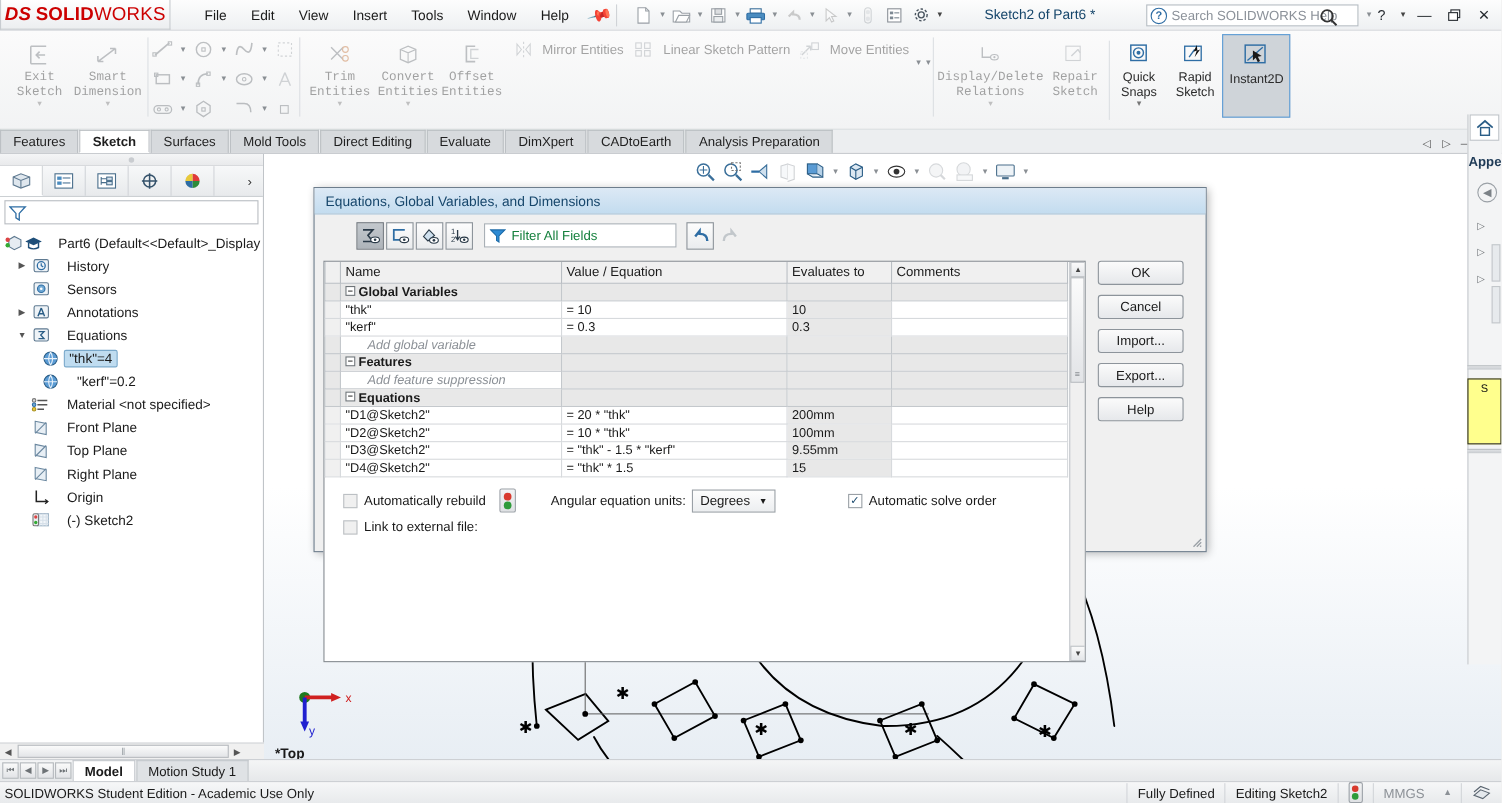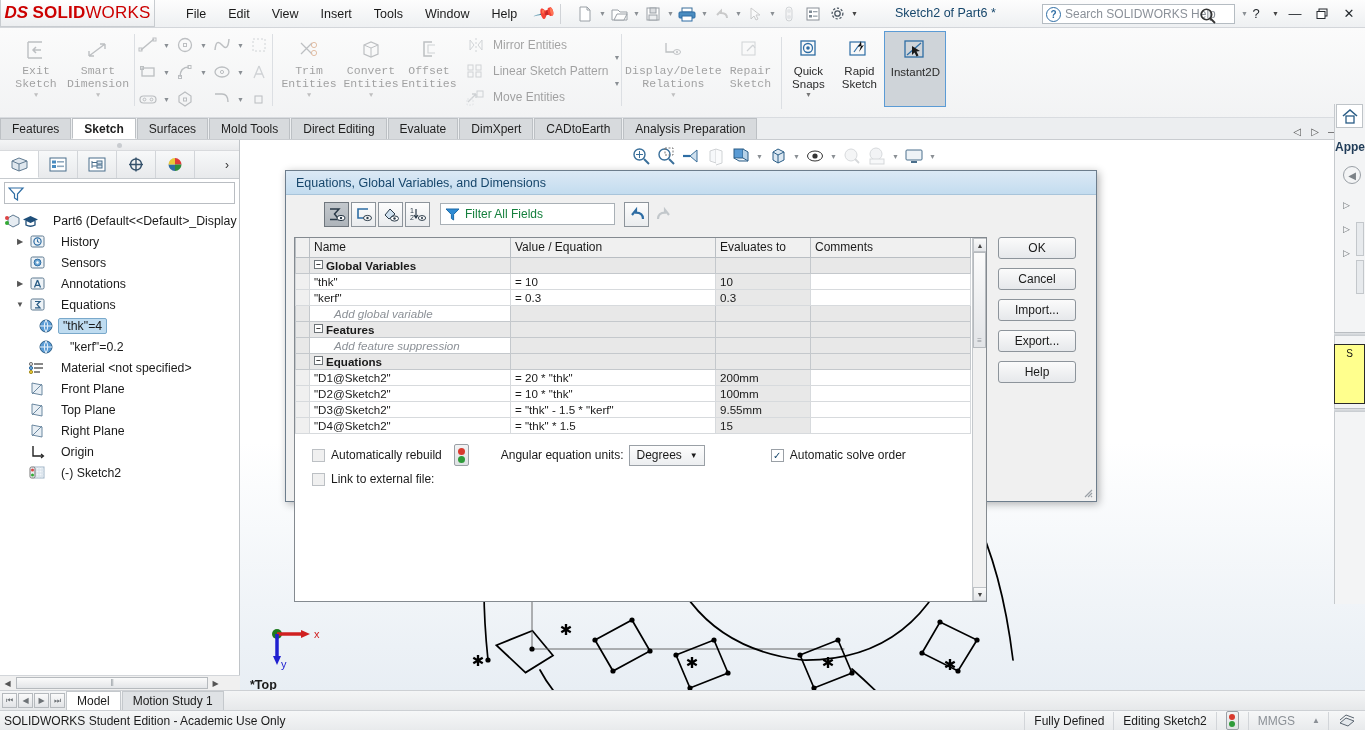--- a/index.html
+++ b/index.html
@@ -45,21 +45,21 @@
   .big-btn.dis{opacity:.42;font-family:Liberation Mono, monospace;}
   .big-btn .ic{height:26px;display:flex;align-items:center;justify-content:center;}
   .big-btn .lb{font-size:11.5px;line-height:12.5px;text-align:center;color:#2b2b2b;margin-top:2px;}
   .big-btn .dd{font-size:7px;color:#777;margin-top:1px;}
   .big-btn.active{background:#cfd4d9;border:1px solid #5b9bd5;}
   .sketch-grid{display:flex;flex-direction:column;gap:1px;padding-top:4px;}
   .sg-row{display:flex;align-items:center;gap:1px;height:26px;}
   .sg-cell{width:26px;height:25px;display:flex;align-items:center;justify-content:center;opacity:.42;}
   .txt-btn{display:flex;align-items:center;gap:6px;height:26px;padding:0 4px;opacity:.42;}
   .txt-btn .tl{font-size:12px;color:#2b2b2b;white-space:nowrap;}
-  .col-stack{display:flex;flex-direction:column;justify-content:flex-start;padding-top:4px;}
+  .col-stack{display:flex;flex-direction:row;justify-content:flex-start;padding-top:4px;}
 
   
   .cmdtabs{position:absolute;left:0;top:118px;width:1365px;height:22px;
     background:#eceef0;display:flex;align-items:flex-end;border-bottom:1px solid #c9ccd0;}
   .ctab{height:21px;padding:0 11px;display:flex;align-items:center;font-size:12px;
     background:#d7dadd;border:1px solid #bcc0c4;border-bottom:none;margin-right:1px;color:#1f1f1f;}
   .ctab.sel{background:#ffffff;font-weight:bold;border-bottom:1px solid #fff;}
   .ctab-right{margin-left:auto;display:flex;align-items:center;gap:2px;padding-right:6px;}
   .tiny-btn{width:16px;height:16px;display:flex;align-items:center;justify-content:center;
     font-size:10px;color:#555;}
@@ -119,21 +119,21 @@
   .tp-sidetab{position:absolute;right:1px;width:8px;background:#e7eaed;border:1px solid #c3c7cb;}
 
   
   .tabsbar{position:absolute;left:0;top:690px;width:1365px;height:20px;
     background:linear-gradient(#f4f5f6,#e6e8ea);border-top:1px solid #cdd0d4;display:flex;align-items:center;}
   .nav-btns{display:flex;align-items:center;margin-left:2px;}
   .nav-b{width:15px;height:15px;background:linear-gradient(#fafafa,#e2e4e7);border:1px solid #b5b9bd;
     display:flex;align-items:center;justify-content:center;font-size:8px;color:#6d7276;margin-right:1px;}
   .dtab{height:19px;padding:0 10px;display:flex;align-items:center;font-size:12px;
     border:1px solid #c4c8cc;border-bottom:none;background:#dfe2e5;margin-right:1px;}
-  .dtab.sel{background:#fff;font-weight:normal;}
+  .dtab.sel{background:#fff;font-weight:bold;}
   .statusbar{position:absolute;left:0;top:710px;width:1365px;height:20px;
     background:linear-gradient(#f6f7f8,#e8eaec);border-top:1px solid #cdd0d4;display:flex;align-items:center;
     font-size:12px;}
   .sb-left{margin-left:4px;}
   .sb-right{margin-left:auto;display:flex;align-items:center;}
   .sb-cell{padding:0 9px;border-left:1px solid #d2d5d9;height:18px;display:flex;align-items:center;}
   .sb-dim{color:#8b9096;}
 
   
   .dlg{position:absolute;left:285px;top:170px;width:812px;height:332px;

